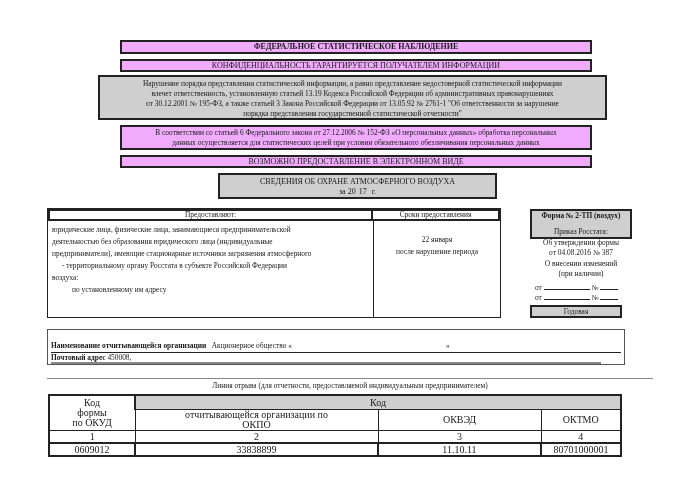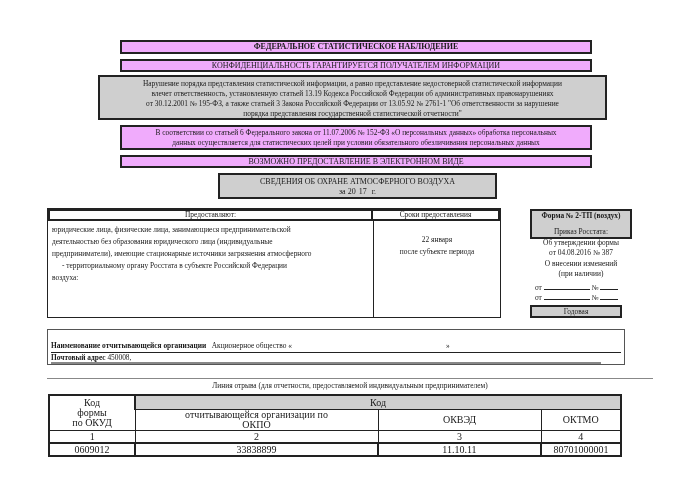--- a/index.html
+++ b/index.html
@@ -24,21 +24,21 @@
 <div class="abs box t8" style="left:120px;top:59px;width:472px;height:13px;line-height:9px;">КОНФИДЕНЦИАЛЬНОСТЬ ГАРАНТИРУЕТСЯ ПОЛУЧАТЕЛЕМ ИНФОРМАЦИИ</div>
 
 <div class="abs box gray t7" style="left:98px;top:75px;width:509px;height:45px;padding-top:2px;">
   <div>Нарушение порядка представления статистической информации, а равно представление недостоверной статистической информации</div>
   <div>влечет ответственность, установленную статьей 13.19 Кодекса Российской Федерации об административных правонарушениях</div>
   <div>от 30.12.2001 № 195-ФЗ, а также статьей 3 Закона Российской Федерации от 13.05.92 № 2761-1 "Об ответственности за нарушение</div>
   <div>порядка представления государственной статистической отчетности"</div>
 </div>
 
 <div class="abs box t7" style="left:120px;top:125px;width:472px;height:25px;padding-top:1px;">
-  <div>В соответствии со статьей 6 Федерального закона от 11.07.2006 № 152-ФЗ «О персональных данных» обработка персональных</div>
+  <div>В соответствии со статьей 6 Федерального закона от 27.12.2006 № 152-ФЗ «О персональных данных» обработка персональных</div>
   <div>данных осуществляется для статистических целей при условии обязательного обезличивания персональных данных</div>
 </div>
 
 <div class="abs box t8" style="left:120px;top:155px;width:472px;height:13px;line-height:9px;">ВОЗМОЖНО ПРЕДОСТАВЛЕНИЕ В ЭЛЕКТРОННОМ ВИДЕ</div>
 
 <div class="abs box gray t8" style="left:218px;top:173px;width:279px;height:26px;padding-top:2px;">
   <div>СВЕДЕНИЯ ОБ ОХРАНЕ АТМОСФЕРНОГО ВОЗДУХА</div>
   <div>
     <span>за 20</span><span class="line-u" style="width:14px;">17</span>&nbsp;<span>г.</span>
   </div>
@@ -47,24 +47,25 @@
 <div class="abs" style="left:47px;top:208px;width:454px;height:110px;border:1px solid #222;">
   <div class="abs t7" style="left:0;top:0;width:325px;height:12px;border:2px solid #222;text-align:center;line-height:8px;">Предоставляют:</div>
   <div class="abs t7" style="left:325px;top:0;width:127px;height:12px;border:2px solid #222;border-left:none;text-align:center;line-height:8px;">Сроки предоставления</div>
   <div class="abs" style="left:325px;top:12px;width:1px;height:96px;background:#222;"></div>
   <div class="abs t7" style="left:4px;top:15px;width:318px;line-height:12px;">
     <div>юридические лица, физические лица, занимающиеся предпринимательской</div>
     <div>деятельностью без образования юридического лица (индивидуальные</div>
     <div>предприниматели), имеющие стационарные источники загрязнения атмосферного</div>
     <div style="padding-left:10px;">- территориальному органу Росстата в субъекте Российской Федерации</div>
     <div>воздуха:</div>
+    <div style="padding-left:20px;">по установленному им адресу</div>
   </div>
   <div class="abs t7 center" style="left:326px;top:15px;width:126px;line-height:12px;margin-top:10px;">
     <div>22 января</div>
-    <div>после субъекте периода</div>
+    <div>после нарушение периода</div>
   </div>
 </div>
 
 <div class="abs box gray t7 bold" style="left:530px;top:209px;width:102px;height:30px;line-height:10px;">Форма № 2-ТП (воздух)</div>
 <div class="abs t7 center" style="left:525px;top:227px;width:112px;line-height:10.5px;">
   <div>Приказ Росстата:</div>
   <div>Об утверждении формы</div>
   <div>от 04.08.2016 № 387</div>
   <div>О внесении изменений</div>
   <div>(при наличии)</div>

